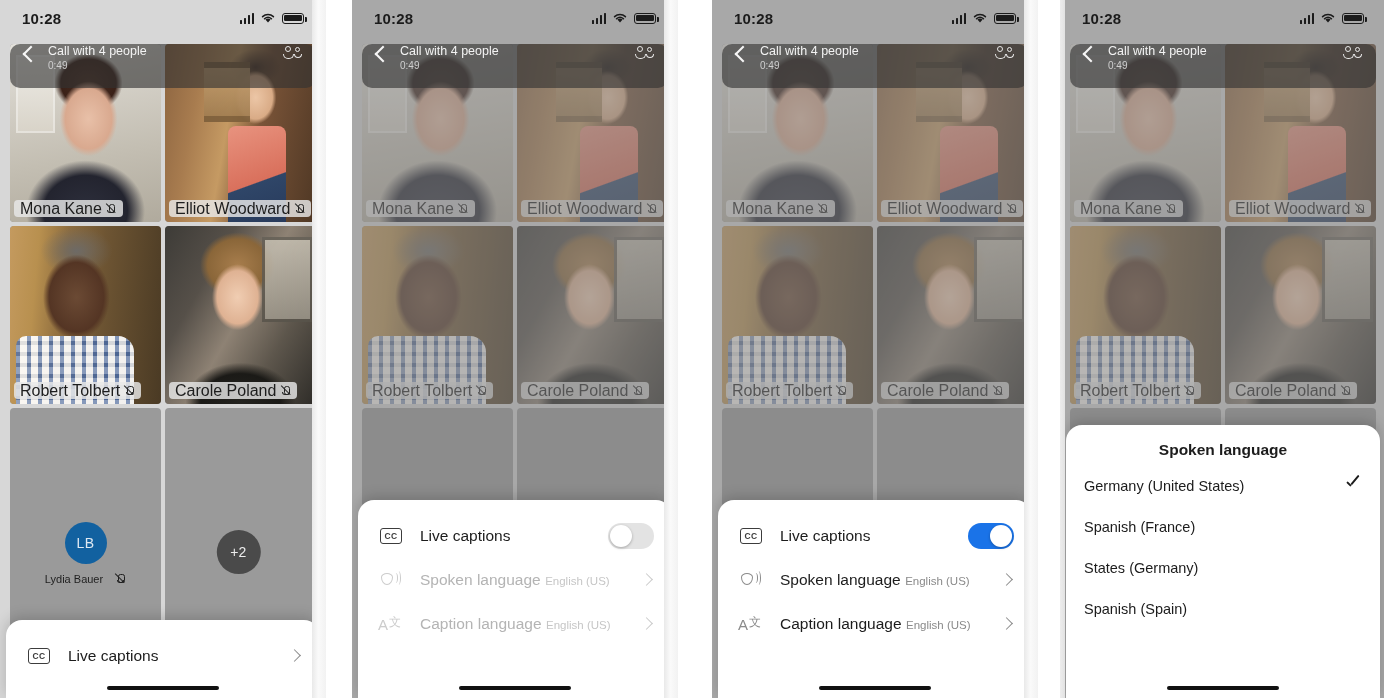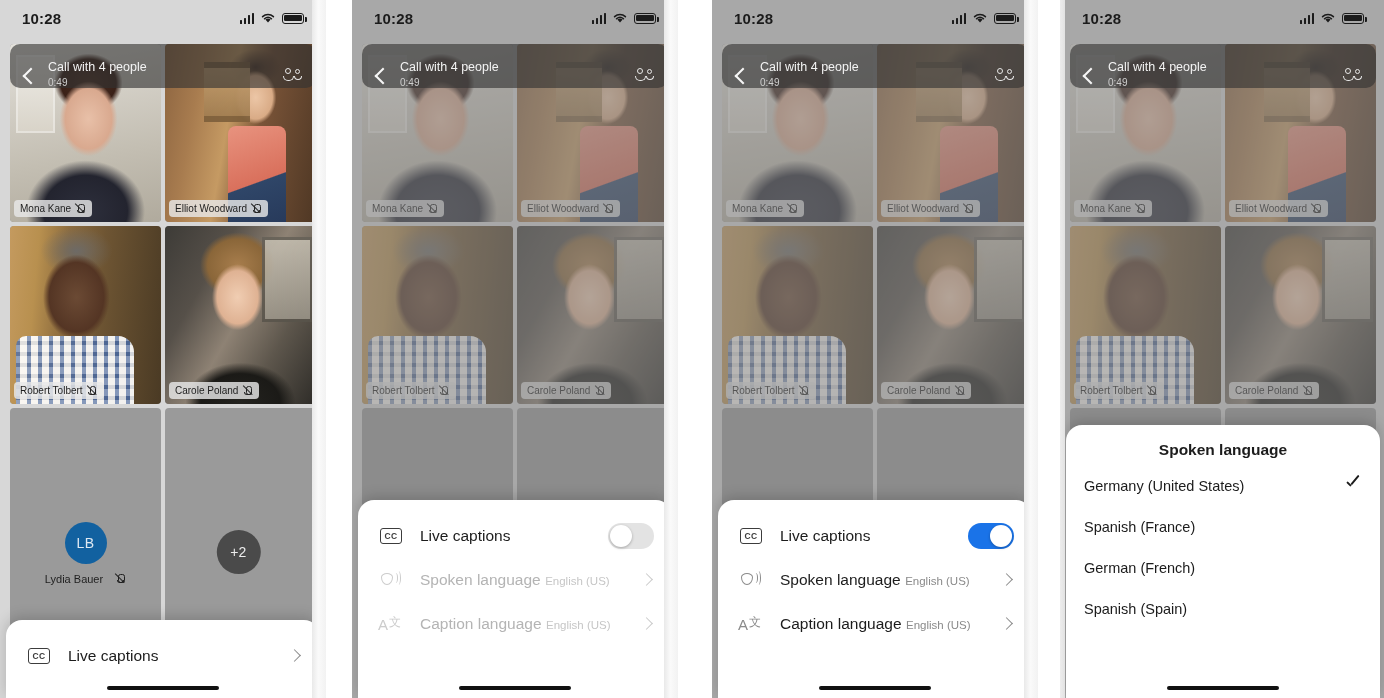--- a/index.html
+++ b/index.html
@@ -52,21 +52,21 @@
   .batt { width:22px; height:11px; border:1.6px solid #1b1b1b; border-radius:3px; position:relative; }
   .batt:after { content:''; position:absolute; right:-3.5px; top:3px; width:2px; height:5px;
                 background:#1b1b1b; border-radius:0 1px 1px 0; }
   .batt i { position:absolute; inset:1.4px; background:#1b1b1b; border-radius:1.2px; }
 
   
   .call-header {
     position:absolute; top:44px; left:10px; right:10px; height:44px;
     background: rgba(50,50,50,.62);
     border-radius: 10px;
-    display:flex; align-items:flex-end; z-index:35;
+    display:flex; align-items:flex-start; z-index:35;
     color:#fff; padding: 0 12px 0 8px;
   }
   .chev-back { width:22px; height:22px; flex:0 0 22px; position:relative; opacity:.95; }
   .chev-back:before{
     content:''; position:absolute; left:7px; top:4px; width:10px; height:10px;
     border-left:2px solid #fff; border-bottom:2px solid #fff; transform:rotate(45deg);
   }
   .ch-texts { margin-left:8px; flex:1 1 auto; line-height:1.15; }
   .ch-title { font-size:12.5px; font-weight:400; color:#f3f3f3; }
   .ch-sub { font-size:10px; color:#cfcfcf; margin-top:2px; }
@@ -83,21 +83,21 @@
     position:absolute; top:44px; left:10px; right:10px; bottom:0;
     display:grid; grid-template-columns: 1fr 1fr; grid-template-rows: 178px 178px 1fr;
     gap:4px; z-index:20;
   }
   .tile { position:relative; overflow:hidden; border-radius:4px; background:#8c8c8c; }
   .tile .ph { position:absolute; inset:0; }
   .namechip {
     position:absolute; left:4px; bottom:5px; height:17px;
     background: rgba(232,232,232,.82); color:#1d1d1d;
     border-radius:4px; display:flex; align-items:center; gap:4px;
-    padding: 0 6px; font-size:10px; white-space:nowrap; z-index:5;
+    padding: 0 6px; font-size:16px; white-space:nowrap; z-index:5;
   }
   .micoff { width:11px; height:11px; position:relative; flex:0 0 11px; }
   .micoff:before {
     content:''; position:absolute; left:3.2px; top:1px; width:4.4px; height:7px;
     border:1.3px solid #222; border-radius:2.5px;
   }
   .micoff:after {
     content:''; position:absolute; left:0.2px; top:-0.4px; width:12.5px; height:1.4px;
     background:#222; transform:rotate(45deg); transform-origin:left center;
   }
@@ -795,21 +795,21 @@
       <div class="sheet langsheet">
         <div class="lang-title">Spoken language</div>
         <div class="lang-row">
           <span class="name">Germany (United States)</span>
           <span class="check"></span>
         </div>
         <div class="lang-row">
           <span class="name">Spanish (France)</span>
         </div>
         <div class="lang-row">
-          <span class="name">German (French)</span>
+          <span class="name">States (Germany)</span>
         </div>
         <div class="lang-row">
           <span class="name">Spanish (Spain)</span>
         </div>
       </div>
 
       <div class="home-ind"></div>
       <div class="bezel-left"></div>
     </div>
   </div>

